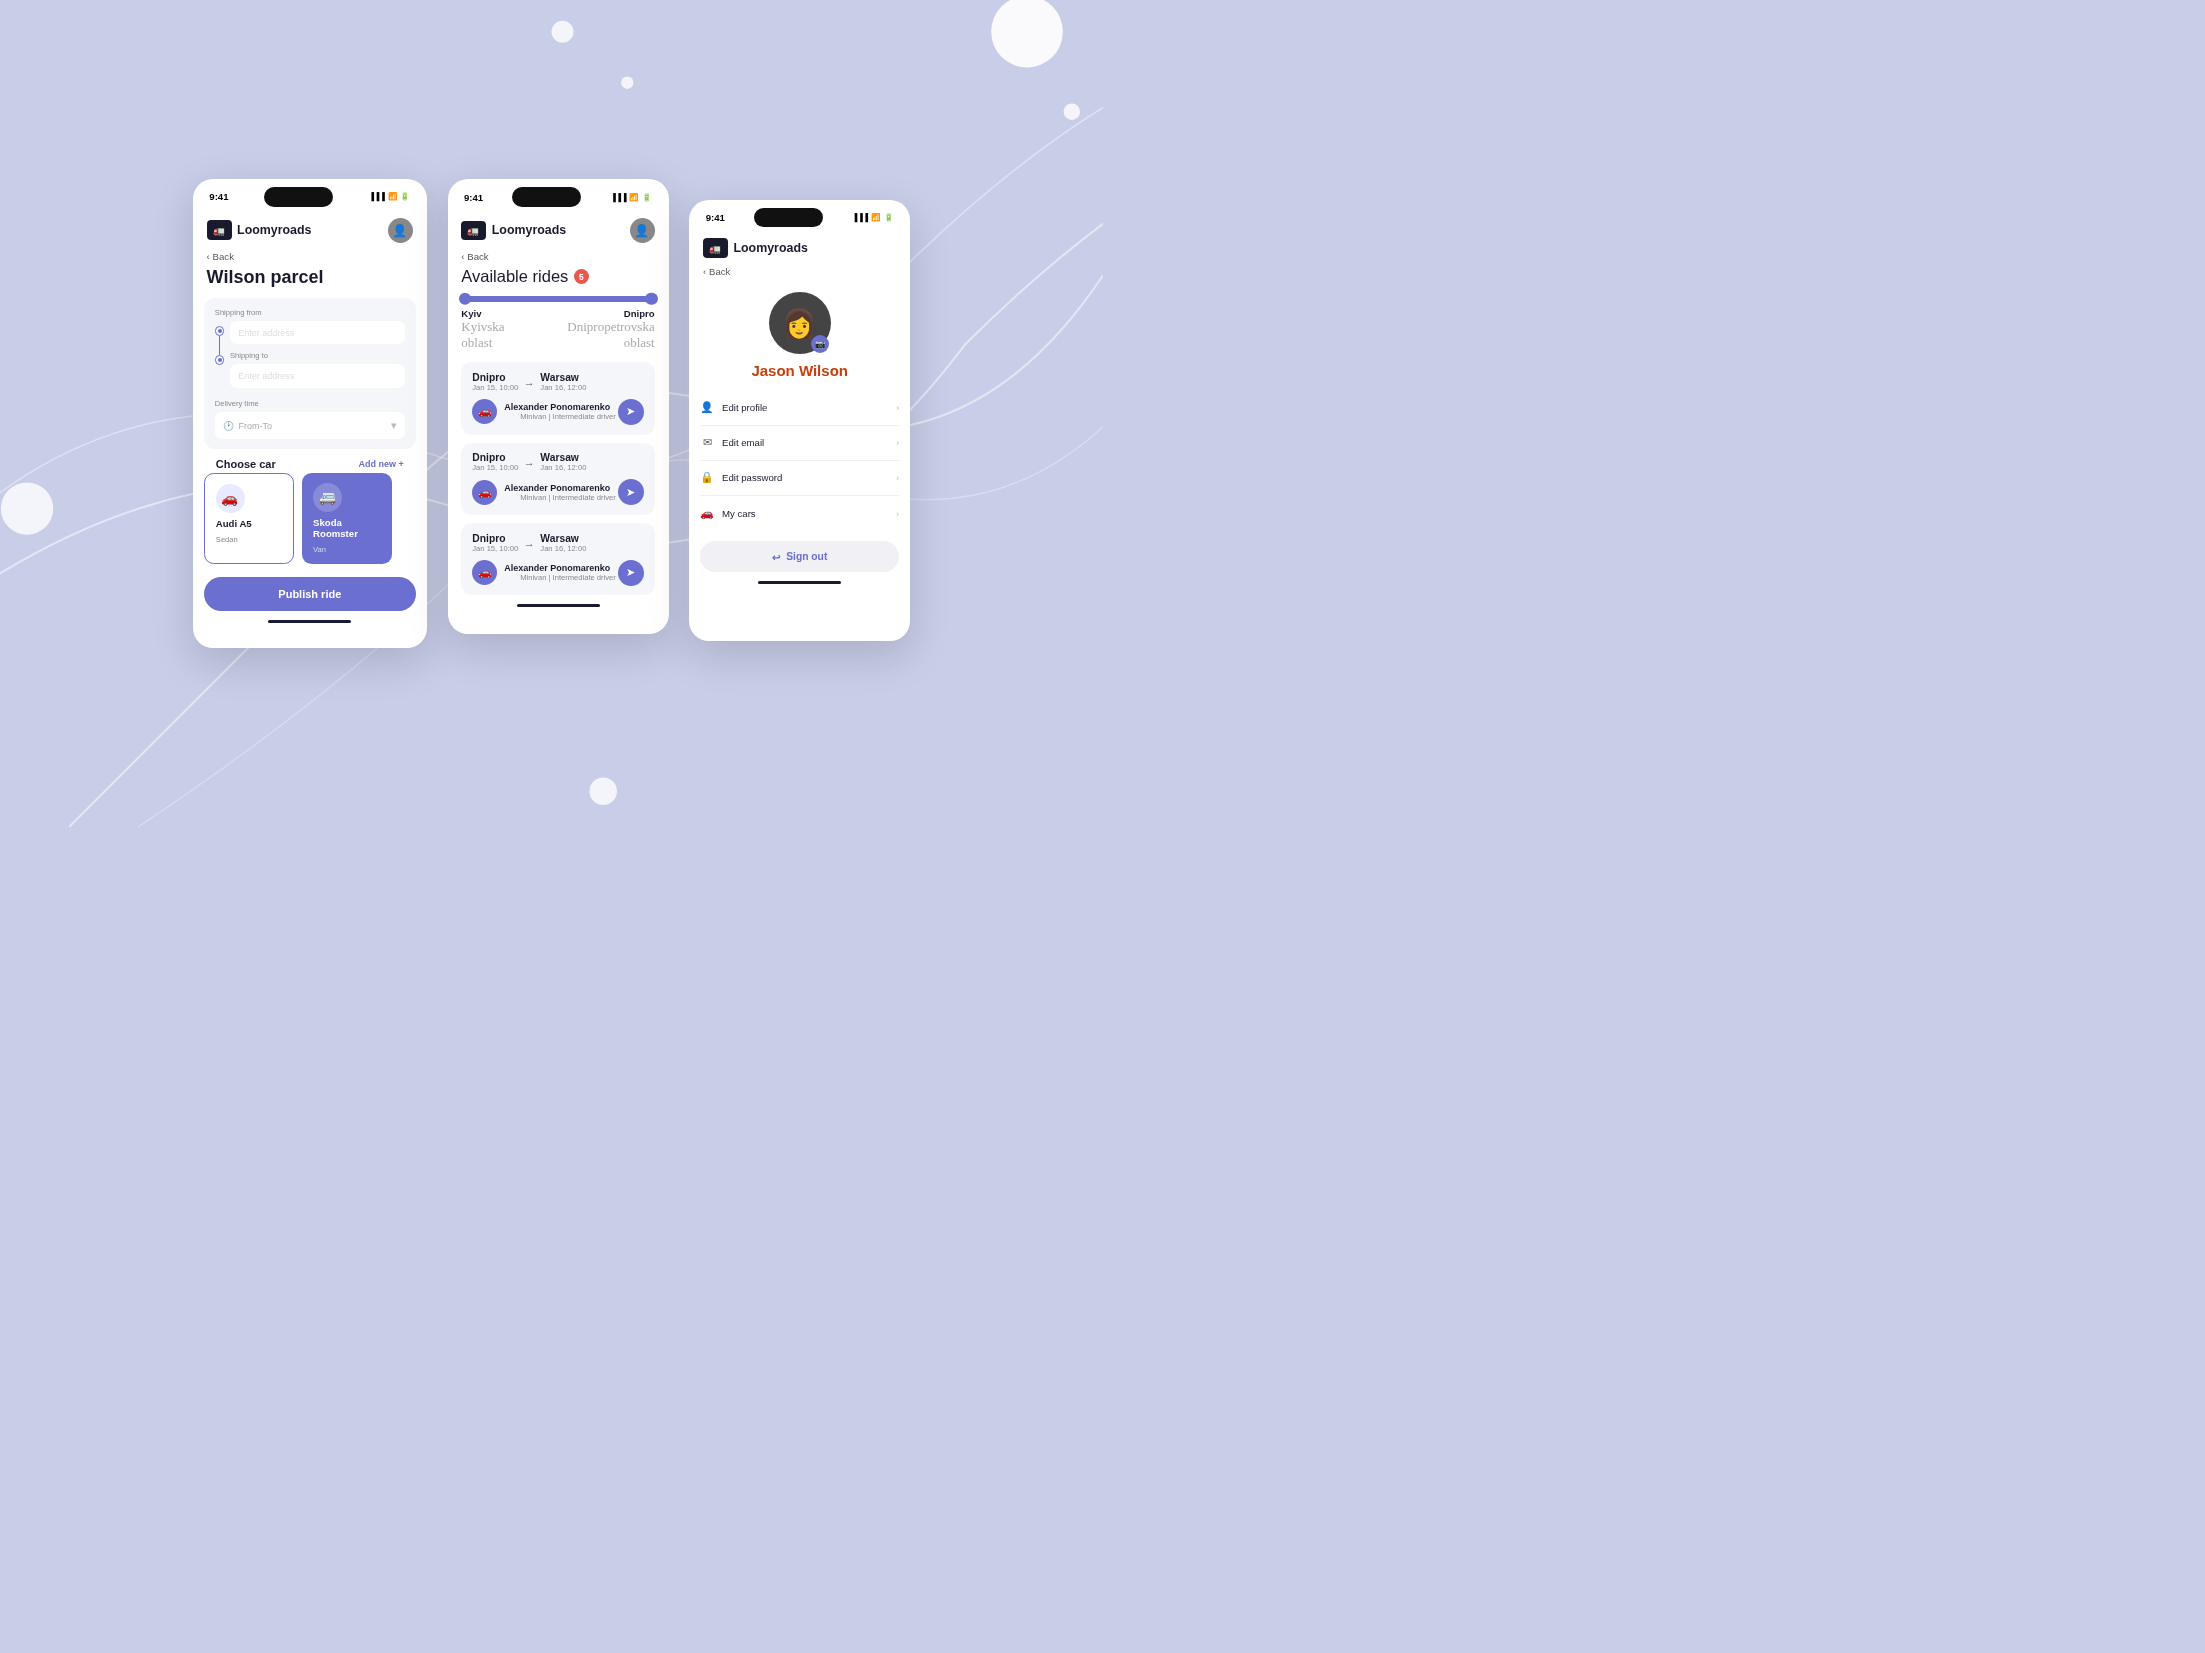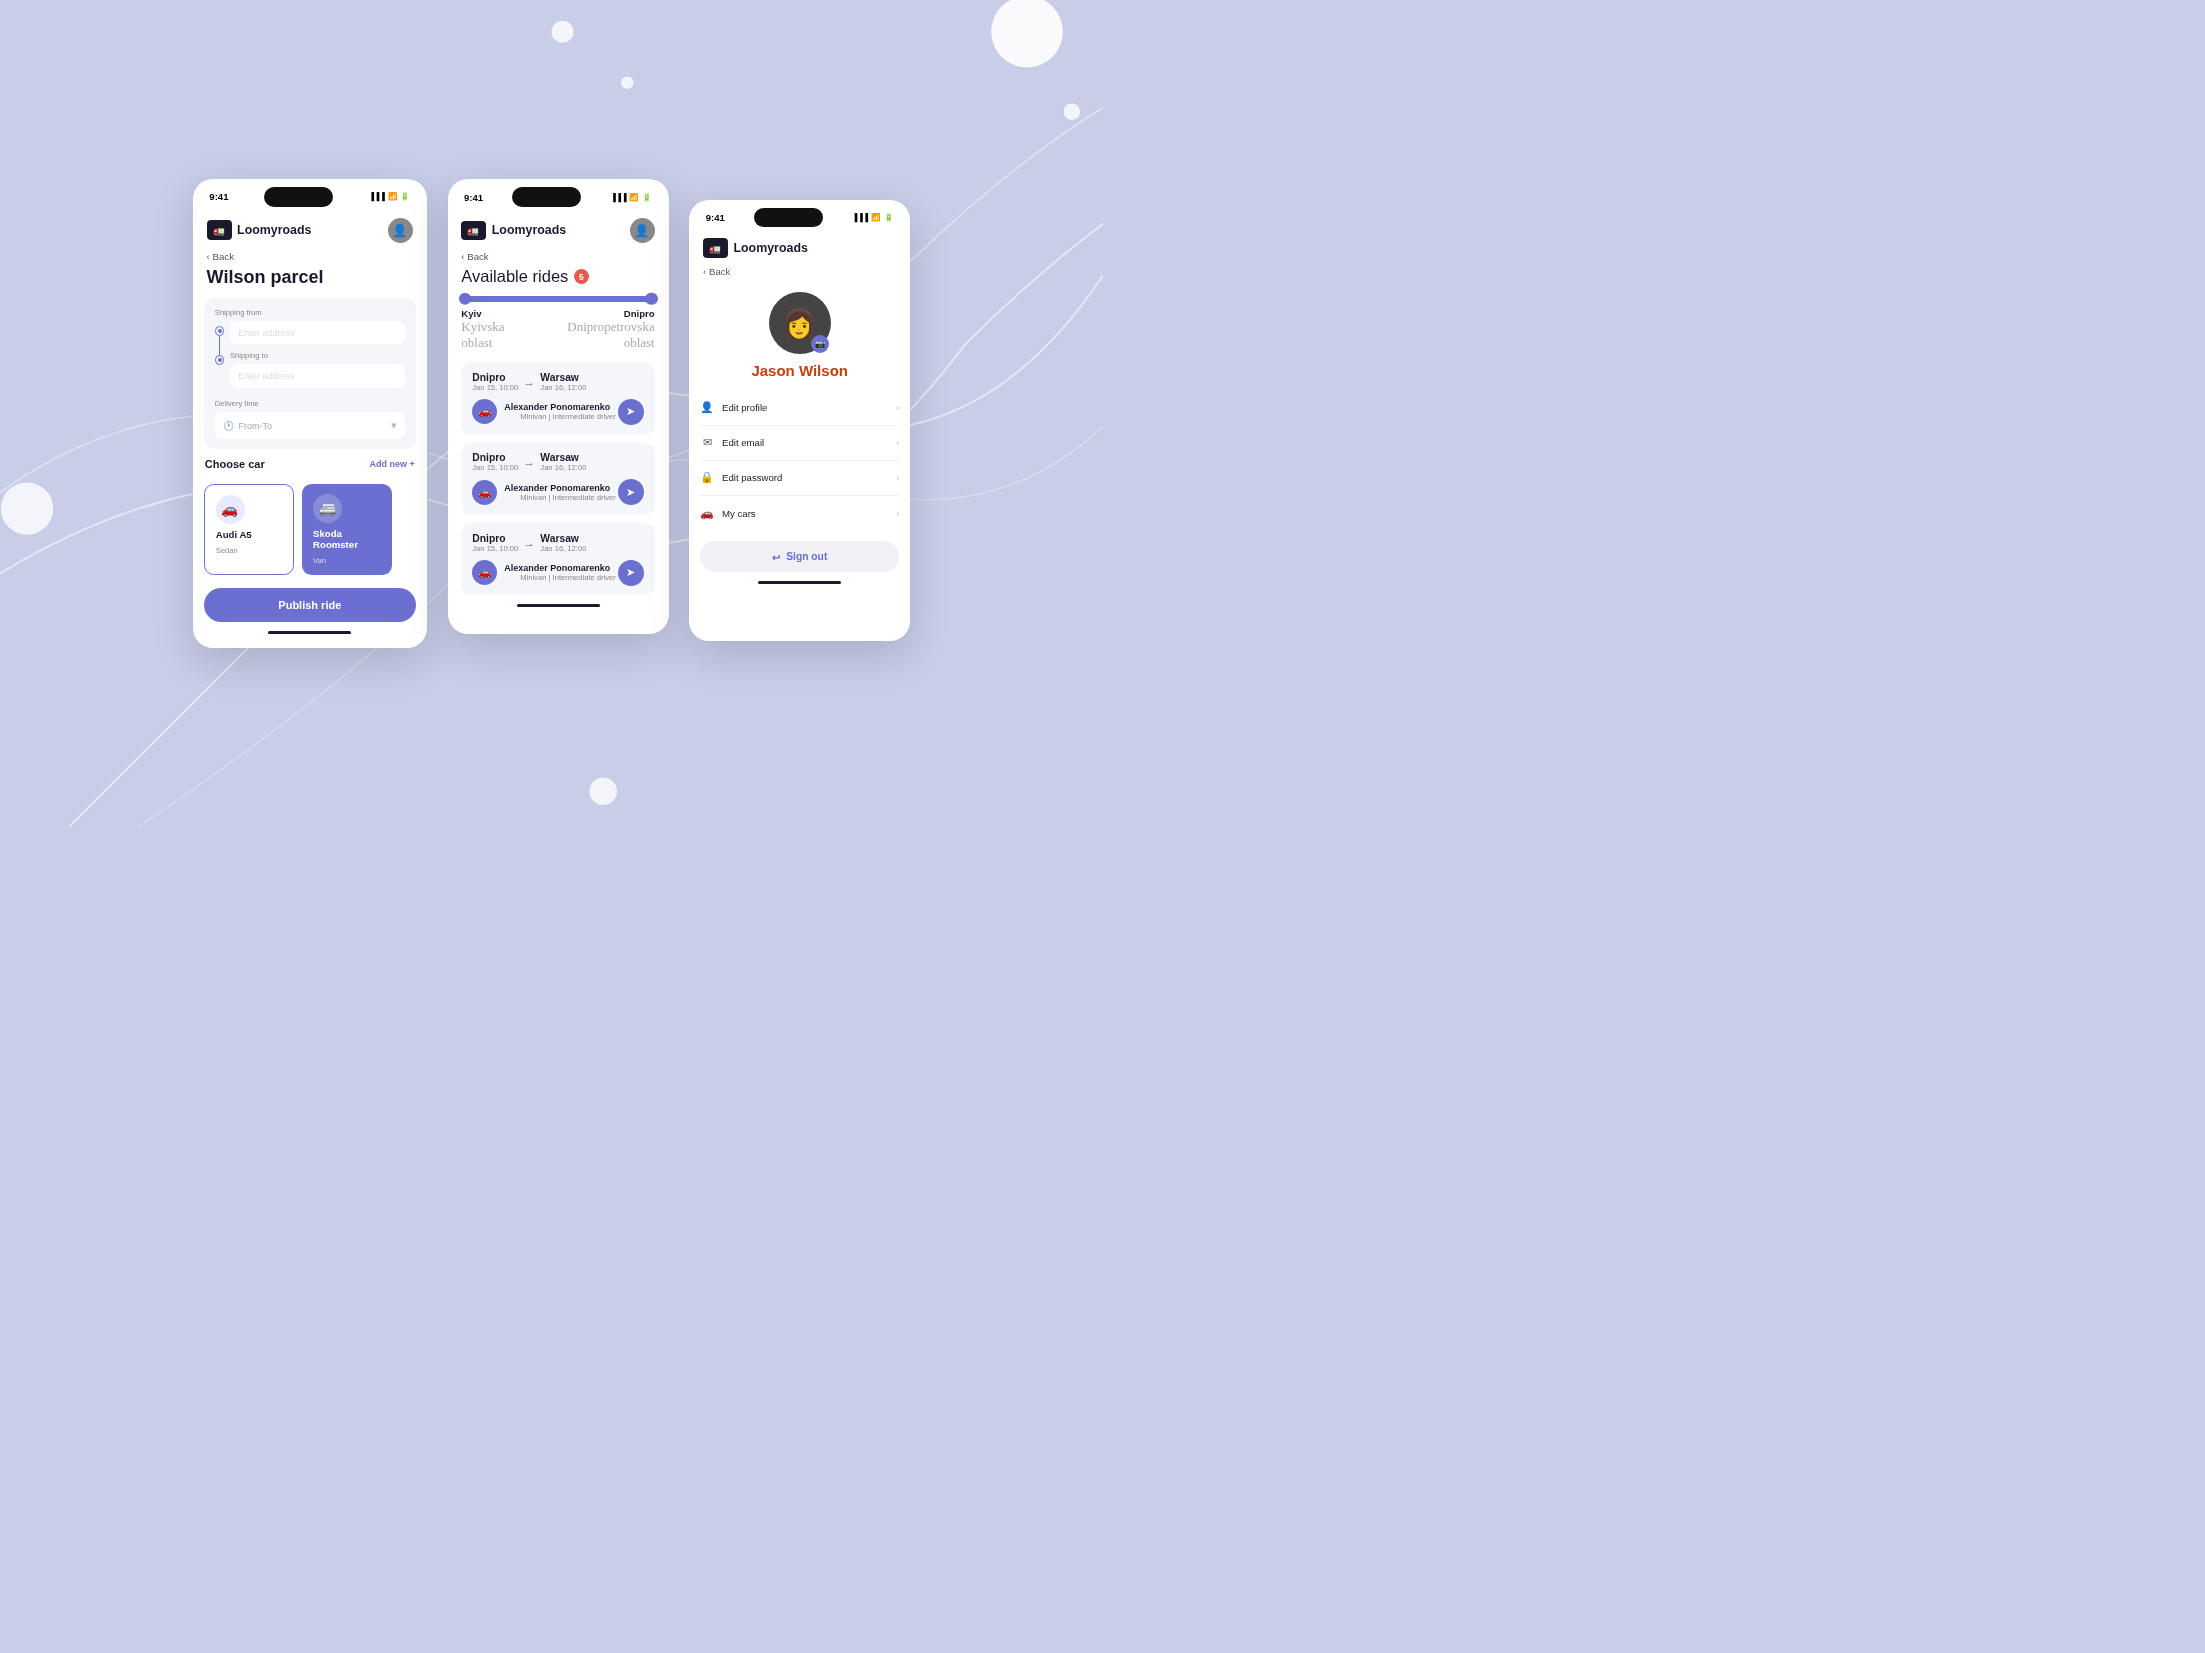--- a/index.html
+++ b/index.html
@@ -192,22 +192,22 @@
       gap: 4.1px;
       font-size: 9px;
       color: #aaa;
     }
 
     
     .choose-car-header {
       display: flex;
       align-items: center;
       justify-content: space-between;
-      padding: 0 12px;
-      margin-bottom: 14px;
+      padding: 0 23px;
+      margin-bottom: 3px;
     }
     .choose-car-title {
       font-size: 11px;
       font-weight: 700;
       color: #1a1a2e;
     }
     .add-new-btn {
       font-size: 9px;
       color: #6b6fcf;
       font-weight: 600;

